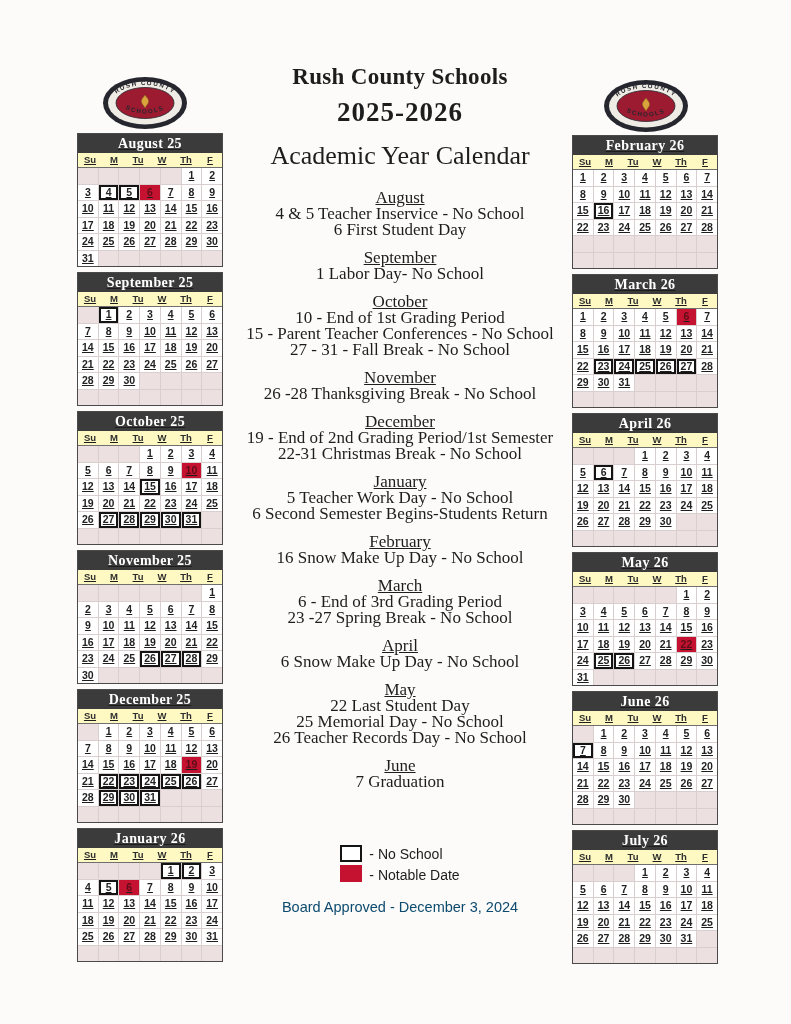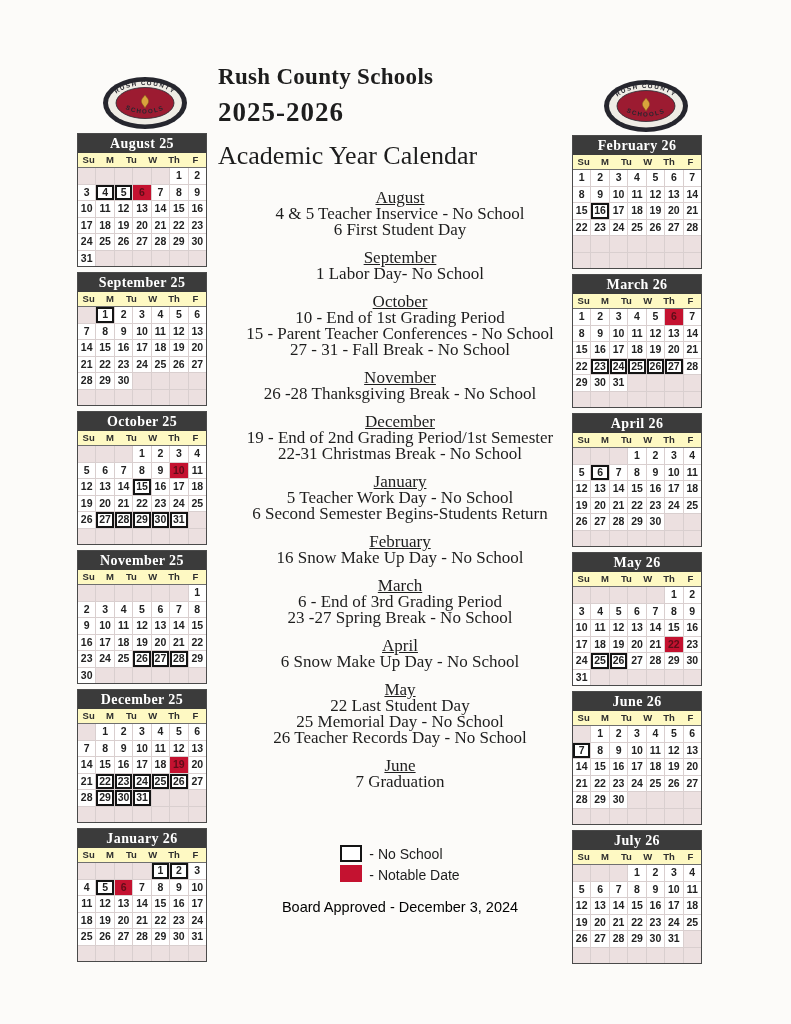--- a/index.html
+++ b/index.html
@@ -3,58 +3,58 @@
 <meta charset="utf-8">
 <style>
   html,body{margin:0;padding:0;}
   body{
     width:791px;height:1024px;position:relative;
     background:#fcfbf9;color:#1d1d1d;
     font-family:"Liberation Serif",serif;
     overflow:hidden;
   }
   
-  .cal-col{position:absolute;display:flex;flex-direction:column;gap:5px;width:130px;}
+  .cal-col{position:absolute;display:flex;flex-direction:column;gap:5px;width:146px;text-decoration:underline;}
   #left-col{left:77px;top:133px;}
   #right-col{left:572px;top:135px;justify-content:center;}
   .cal{border:1px solid #4a4a4a;background:#fff;}
   .cal-header{
     background:#3b3b3b;color:#fff;font-weight:700;font-size:14px;
     text-align:center;height:19px;line-height:19px;
     font-family:"Liberation Serif",serif;letter-spacing:.4px;
   }
   .cal-dow{display:grid;grid-template-columns:repeat(6,1fr);height:14px;
     border-bottom:1px solid #6f6f6f;background:#fef9c3;}
   .cal-dow span{font-family:"Liberation Sans",sans-serif;font-size:9.5px;font-weight:700;
     text-align:center;line-height:14px;color:#2e2e2e;}
   .cal-grid{display:grid;grid-template-columns:repeat(7,1fr);grid-auto-rows:15.5px;
     gap:1px;background:#d9cfcf;}
   .cell{background:#fff;font-family:"Liberation Sans",sans-serif;font-size:10.5px;
     font-weight:700;text-align:center;line-height:15.5px;color:#222;}
   .cell.blank{background:#ece0e0;}
   .cell.boxed{box-shadow:inset 0 0 0 2px #141414;}
   .cell.red{background:#c41230;color:#5e0d18;}
   
-  #center-title{position:absolute;left:218px;width:364px;top:64px;}
+  #center-title{position:absolute;left:218px;width:364px;top:64px;text-align:center;}
   .t-school{font-size:23px;font-weight:700;letter-spacing:.3px;}
   .t-years{font-size:27px;font-weight:700;letter-spacing:1px;line-height:44px;}
   .t-sub{font-size:26px;margin-top:7px;}
   #events{position:absolute;left:218px;width:364px;top:190px;text-align:center;
     font-size:17px;line-height:16px;}
   .ev{margin-bottom:12px;}
   .ev-month{text-decoration:underline;}
   #legend{position:absolute;left:218px;width:364px;top:843px;text-align:center;
     font-family:"Liberation Sans",sans-serif;font-size:14px;}
   .legend-inner{display:inline-flex;flex-direction:column;align-items:flex-start;}
   .leg-row{display:flex;align-items:center;gap:7px;height:21px;}
   .leg-box{width:22px;height:17px;box-sizing:border-box;}
   .leg-box.white{background:#fff;border:2px solid #141414;}
   .leg-box.red{background:#c41230;margin-top:-2px;}
   #board{position:absolute;left:218px;width:364px;top:899px;text-align:center;
-    font-family:"Liberation Sans",sans-serif;font-size:14.5px;color:#000000;}
+    font-family:"Liberation Sans",sans-serif;font-size:14.5px;color:#0c4a6e;}
   
   .logo{position:absolute;width:88px;height:56px;}
   #logo-left{left:101px;top:75px;}
   #logo-right{left:602px;top:78px;}
 </style>
 </head>
 <body>
 
 <div class="logo" id="logo-left"><svg viewBox="0 0 88 56" width="88" height="56">
       <ellipse cx="44" cy="28" rx="42" ry="26" fill="#26262e"></ellipse>

